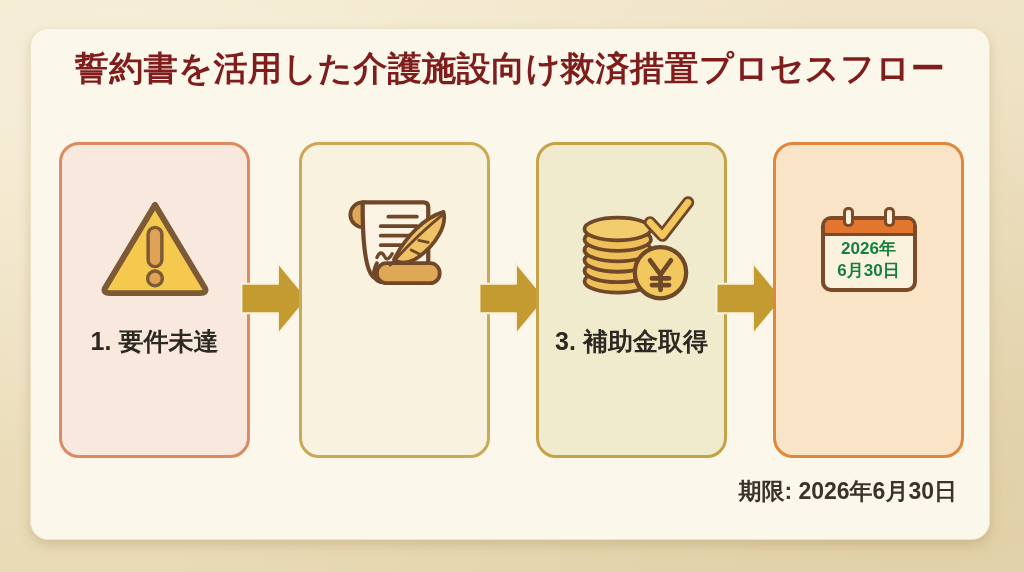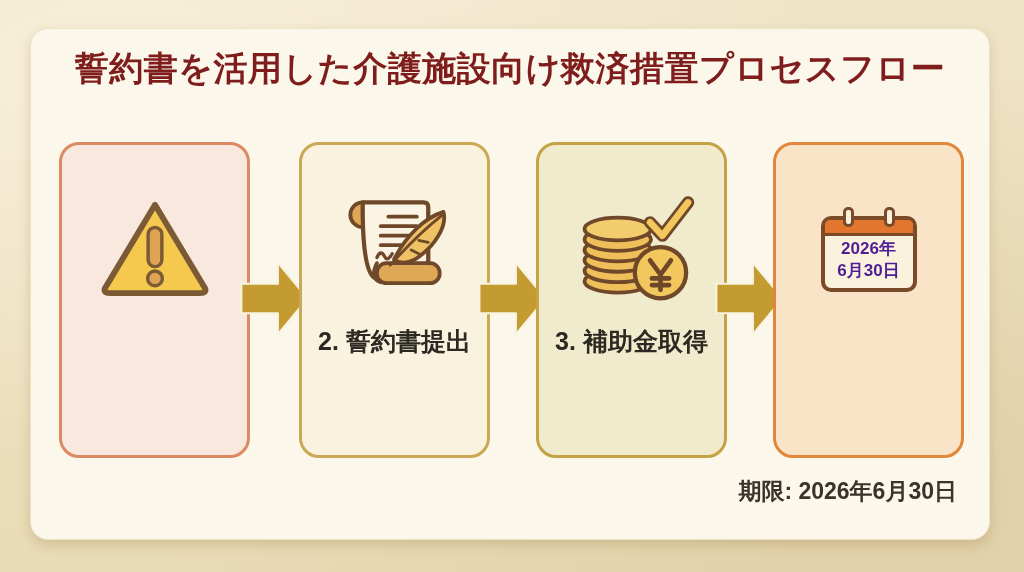--- a/index.html
+++ b/index.html
@@ -66,38 +66,39 @@
     border-bottom:3px solid #7B4A28;
     border-radius:5px 5px 0 0;
   }
   .calendar-peg {
     position:absolute; top:-13px; width:11px; height:20px;
     background:#FBF2DD; border:3.5px solid #7B4A28; border-radius:5px;
   }
   .peg-left { left:18px; } .peg-right { right:18px; }
   .calendar-date {
     margin-top:2px; text-align:center;
-    font-size:17px; line-height:1.3; font-weight:800; color:#4c1d95;
+    font-size:17px; line-height:1.3; font-weight:800; color:#15803d;
   }
 </style>
 </head>
 <body>
 
 <div class="panel"></div>
 
 <h1 class="title">誓約書を活用した介護施設向け救済措置プロセスフロー</h1>
 
 <div class="card card-1">
   <div class="icon-box">
     <svg width="118" height="106" viewBox="0 0 120 108" aria-hidden="true">
       <path d="M60 10 L111 95 Q113 100 106 100 L14 100 Q7 100 9 95 Z" fill="#F5C94E" stroke="#7B5A35" stroke-width="6" stroke-linejoin="round"></path>
       <rect x="53" y="33" width="14" height="40" rx="7" fill="#E0A254" stroke="#7B5A35" stroke-width="3.5"></rect>
       <circle cx="60" cy="85" r="7.5" fill="#E0A254" stroke="#7B5A35" stroke-width="3.5"></circle>
     </svg>
   </div>
+  <div class="step-label">1. 要件未達</div>
 </div>
 
 <svg class="arrow arrow-1" viewBox="0 0 70 76">
   <polygon points="1,23 38,23 38,2 68,38 38,74 38,53 1,53" fill="#C49B31" stroke="#F8F3E0" stroke-width="2" stroke-linejoin="round"></polygon>
 </svg>
 
 <div class="card card-2">
   <div class="icon-box">
     <svg width="126" height="114" viewBox="0 0 130 120" aria-hidden="true">
 
@@ -115,21 +116,20 @@
         <line x1="50" y1="57" x2="82" y2="57"></line>
       </g>
 
       <path d="M46 70 q4 -9 8 -1 q3 6 8 -3" fill="none" stroke="#6F482A" stroke-width="3.5" stroke-linecap="round"></path>
 
       <path d="M64 72 C76 48 96 28 116 22 C120 36 108 58 86 72 C78 76 70 77 64 72 Z" fill="#EFC266" stroke="#6F482A" stroke-width="4" stroke-linejoin="round"></path>
       <path d="M60 78 C76 60 94 42 114 26" fill="none" stroke="#6F482A" stroke-width="3" stroke-linecap="round"></path>
       <path d="M90 52 L100 54 M82 62 L90 66" fill="none" stroke="#6F482A" stroke-width="3" stroke-linecap="round"></path>
     </svg>
   </div>
-  <div class="step-label">2. 誓約書提出</div>
 </div>
 
 <svg class="arrow arrow-2" viewBox="0 0 70 76">
   <polygon points="1,23 38,23 38,2 68,38 38,74 38,53 1,53" fill="#C49B31" stroke="#F8F3E0" stroke-width="2" stroke-linejoin="round"></polygon>
 </svg>
 
 <div class="card card-3">
   <div class="icon-box">
     <svg width="126" height="114" viewBox="0 0 130 120" aria-hidden="true">
 

